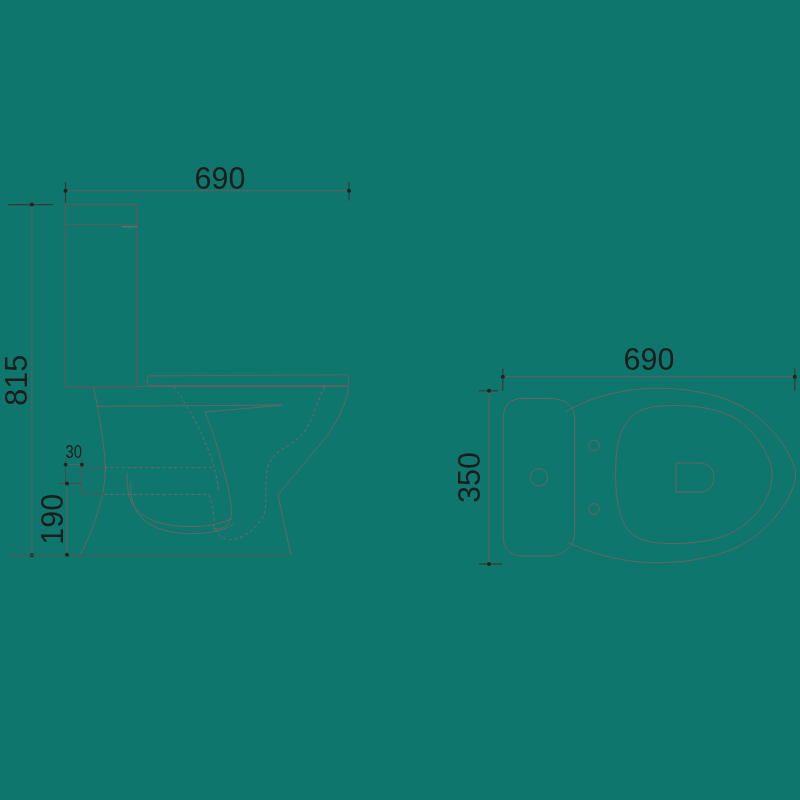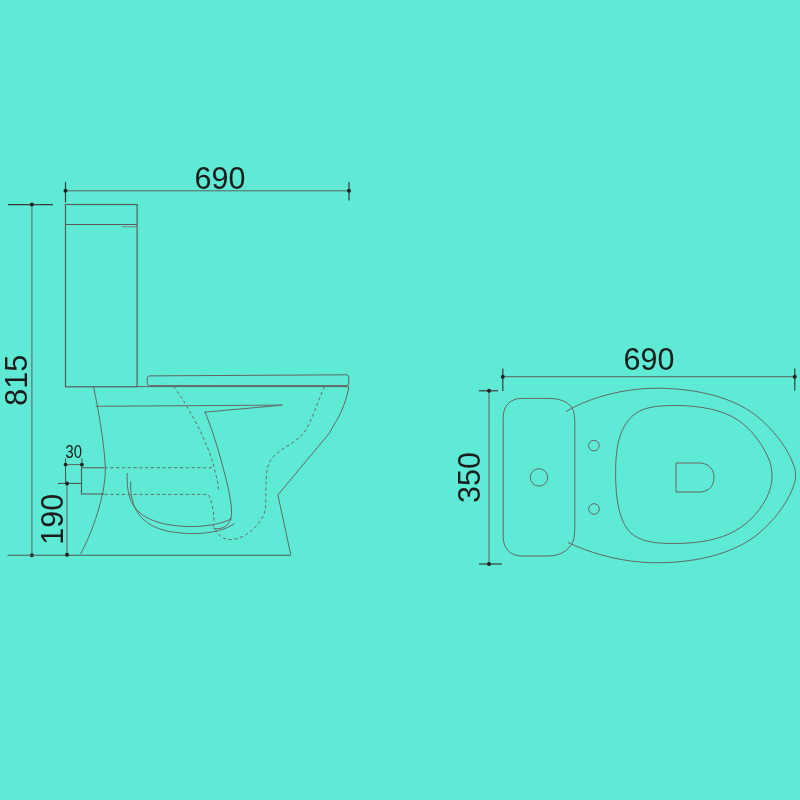--- a/index.html
+++ b/index.html
@@ -1,16 +1,16 @@
 <!DOCTYPE html>
 <html><head>
 <meta charset="utf-8">
 <style>
   html,body{margin:0;padding:0;background:#ffffff;}
-  .page{width:800px;height:800px;position:relative;background:#5eead4;}
+  .page{width:800px;height:800px;position:relative;background:#0f766e;}
   svg{position:absolute;top:0;left:0;transform:translateZ(0);}
   text{font-family:"Liberation Sans", sans-serif;fill:#1c1c1c;}
 </style>
 </head>
 <body>
 <div class="page">
 <svg width="800" height="800" viewBox="0 0 800 800" fill="none">
 
 <g stroke="#606060" stroke-width="1">
   <line x1="65.5" y1="190.8" x2="349" y2="190.8"></line>

